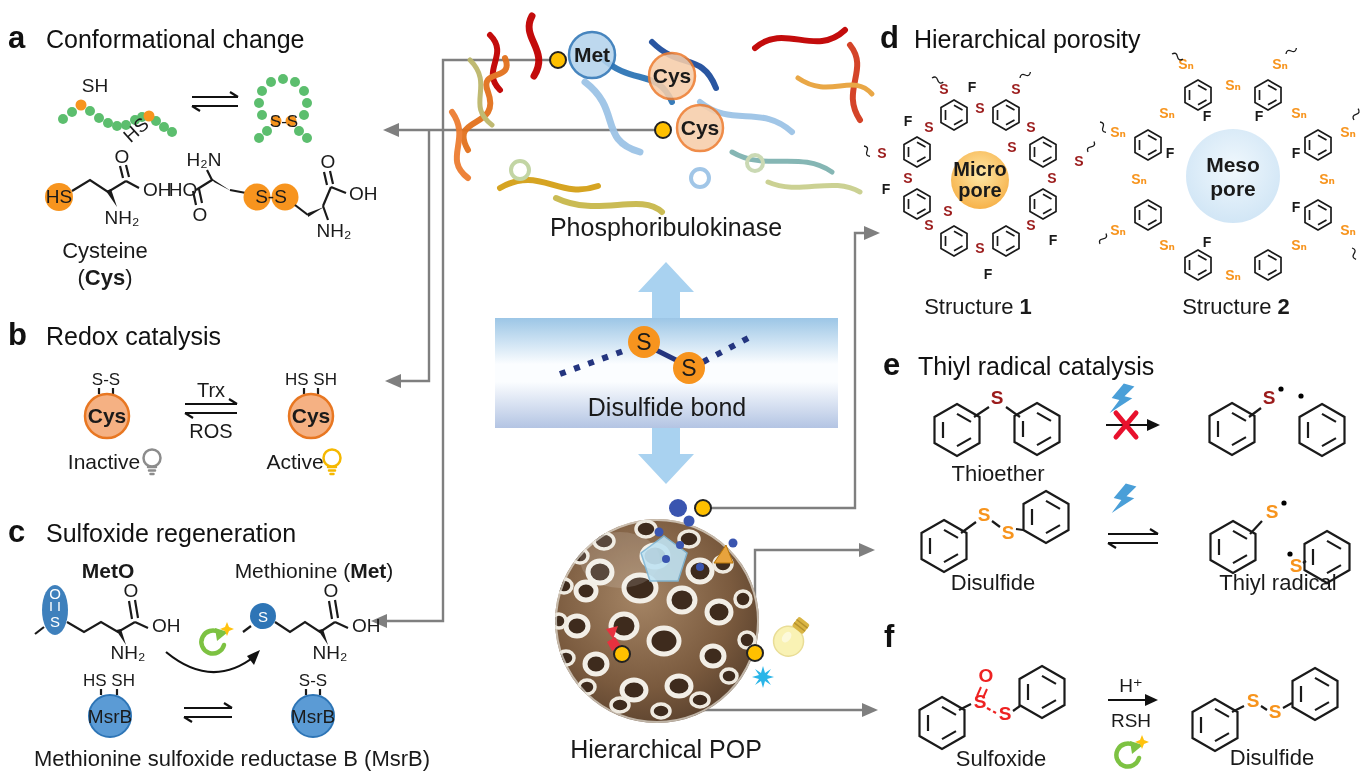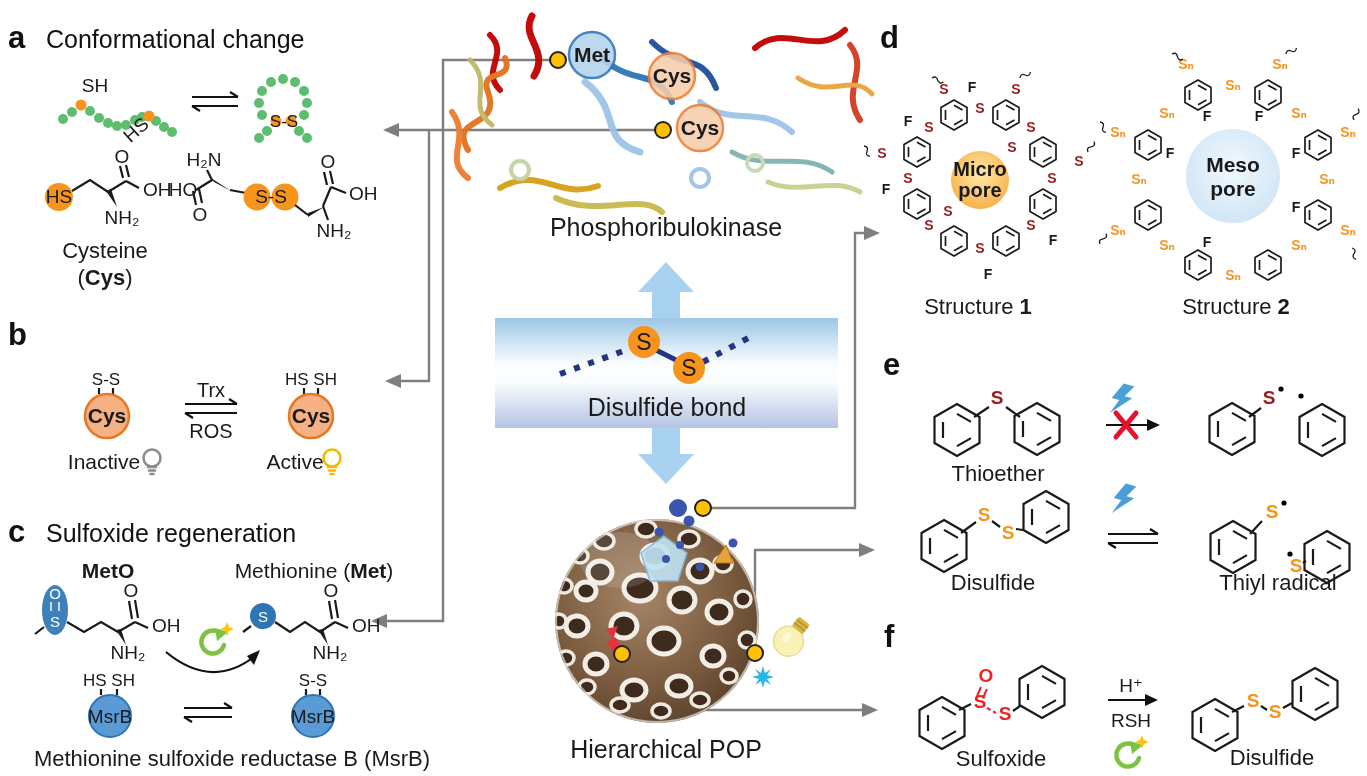--- a/index.html
+++ b/index.html
@@ -83,24 +83,27 @@
       <polygon points="371,621 387,614 387,628"></polygon>
       <polygon points="880,233 864,226 864,240"></polygon>
       <polygon points="875,550 859,543 859,557"></polygon>
       <polygon points="878,710 862,703 862,717"></polygon>
     </g>
   </svg>
 
   <div class="panel-letter" style="left:8px;top:22px">a</div>
   <div class="panel-title" style="left:46px;top:26px">Conformational change</div>
   <div class="panel-letter" style="left:8px;top:319px">b</div>
+  <div class="panel-title" style="left:46px;top:323px">Redox catalysis</div>
   <div class="panel-letter" style="left:8px;top:516px">c</div>
   <div class="panel-title" style="left:46px;top:520px">Sulfoxide regeneration</div>
   <div class="panel-letter" style="left:880px;top:22px">d</div>
+  <div class="panel-title" style="left:914px;top:26px">Hierarchical porosity</div>
   <div class="panel-letter" style="left:883px;top:349px">e</div>
+  <div class="panel-title" style="left:918px;top:353px">Thiyl radical catalysis</div>
   <div class="panel-letter" style="left:884px;top:621px">f</div>
 
   <svg style="left:0;top:55px" width="430" height="255" viewBox="0 55 430 255">
     <g>
       <g fill="#5CBE6E">
         <circle cx="63" cy="119" r="5"></circle>
           <circle cx="72" cy="112" r="5"></circle>
           <circle cx="90" cy="111" r="5"></circle>
         <circle cx="99" cy="118" r="5"></circle>
           <circle cx="108" cy="123" r="5"></circle>

